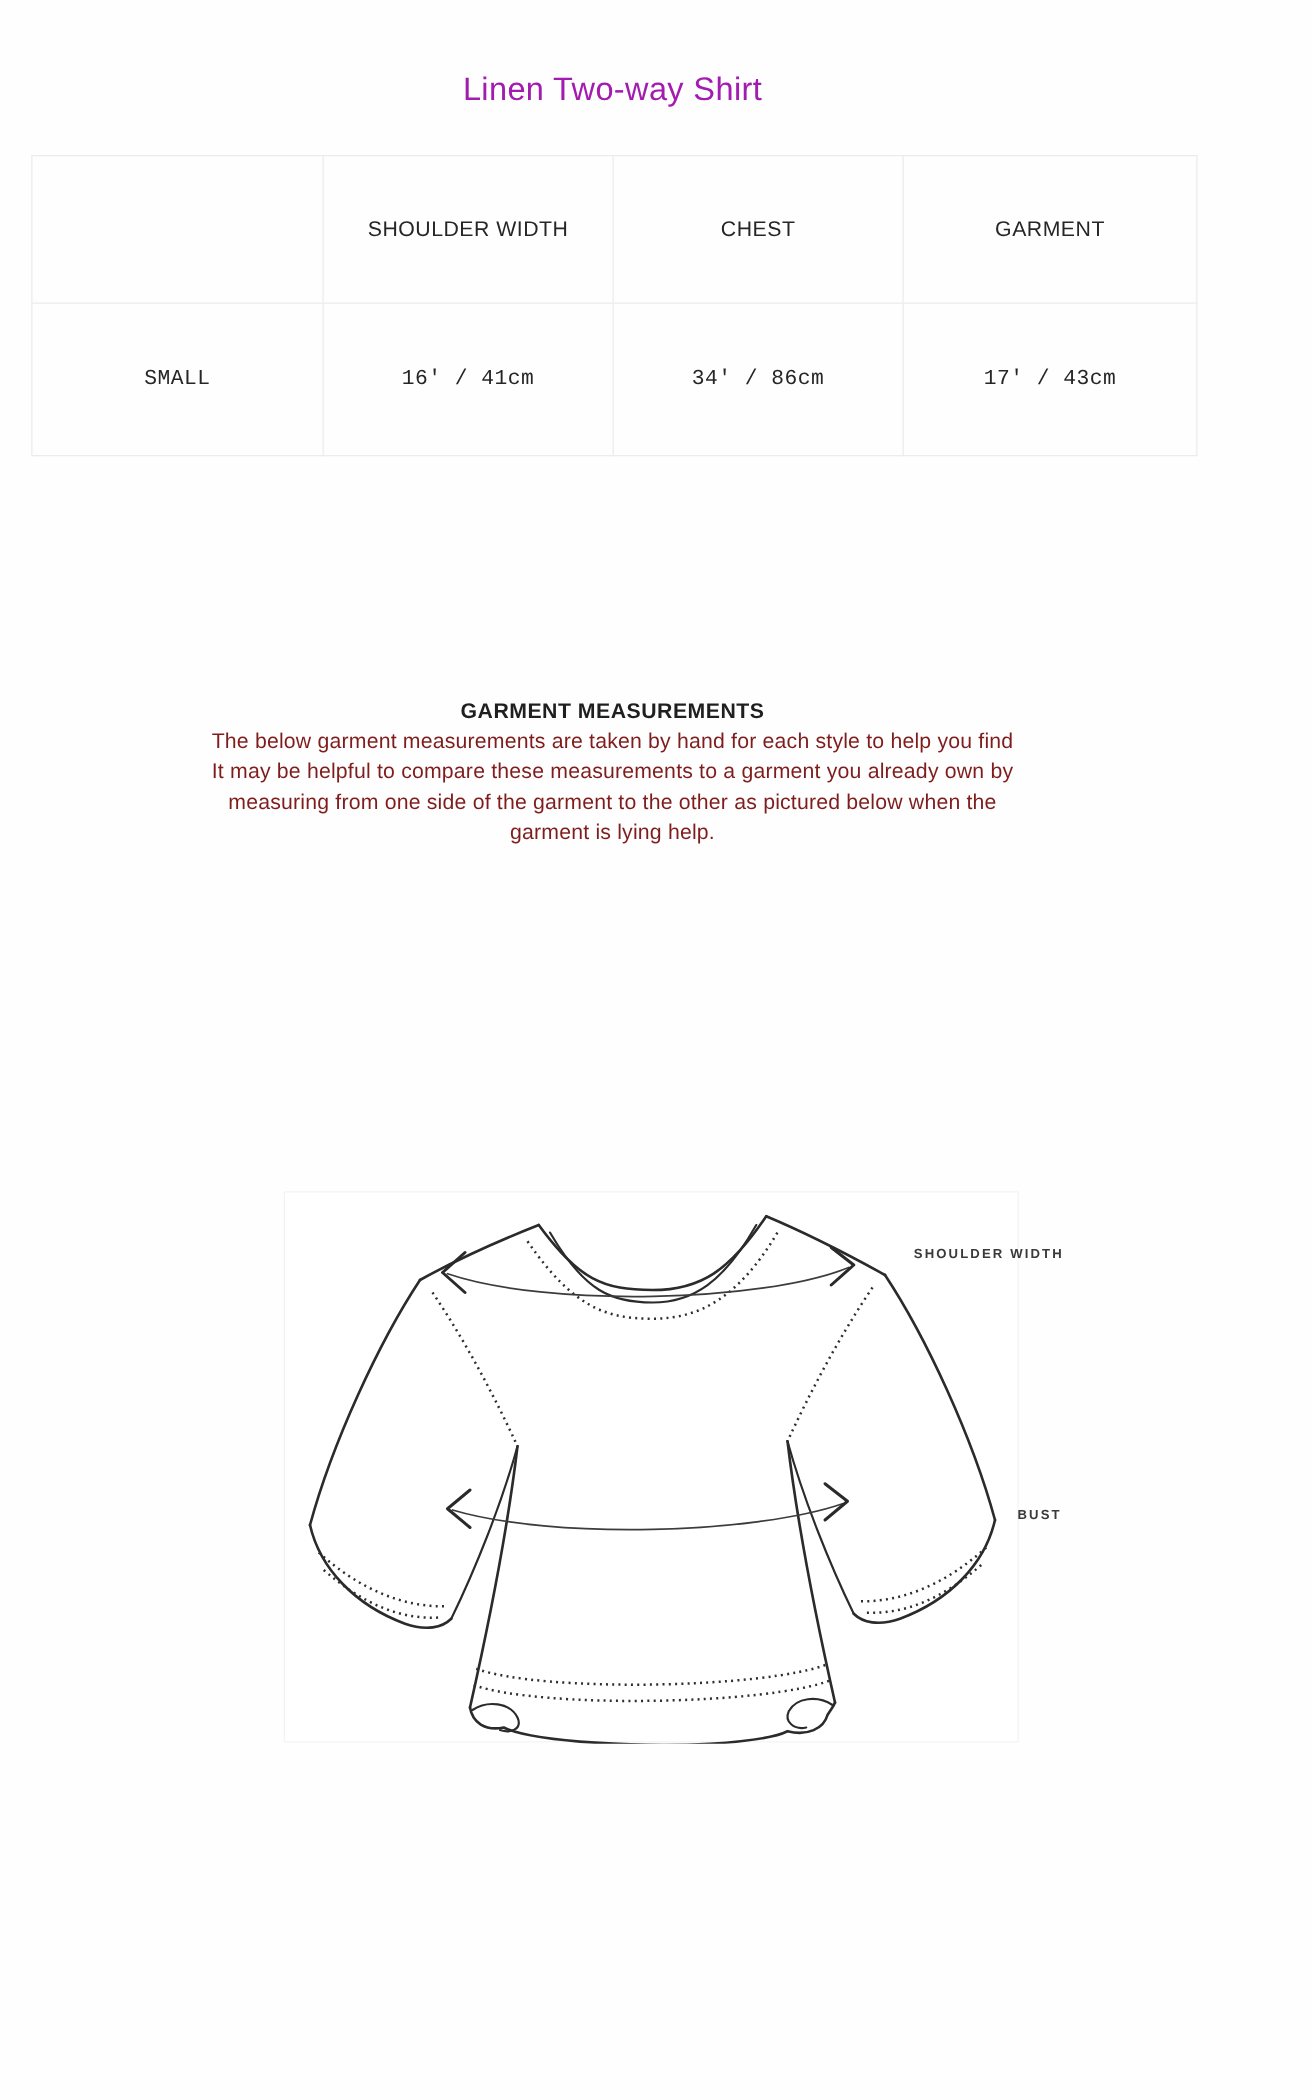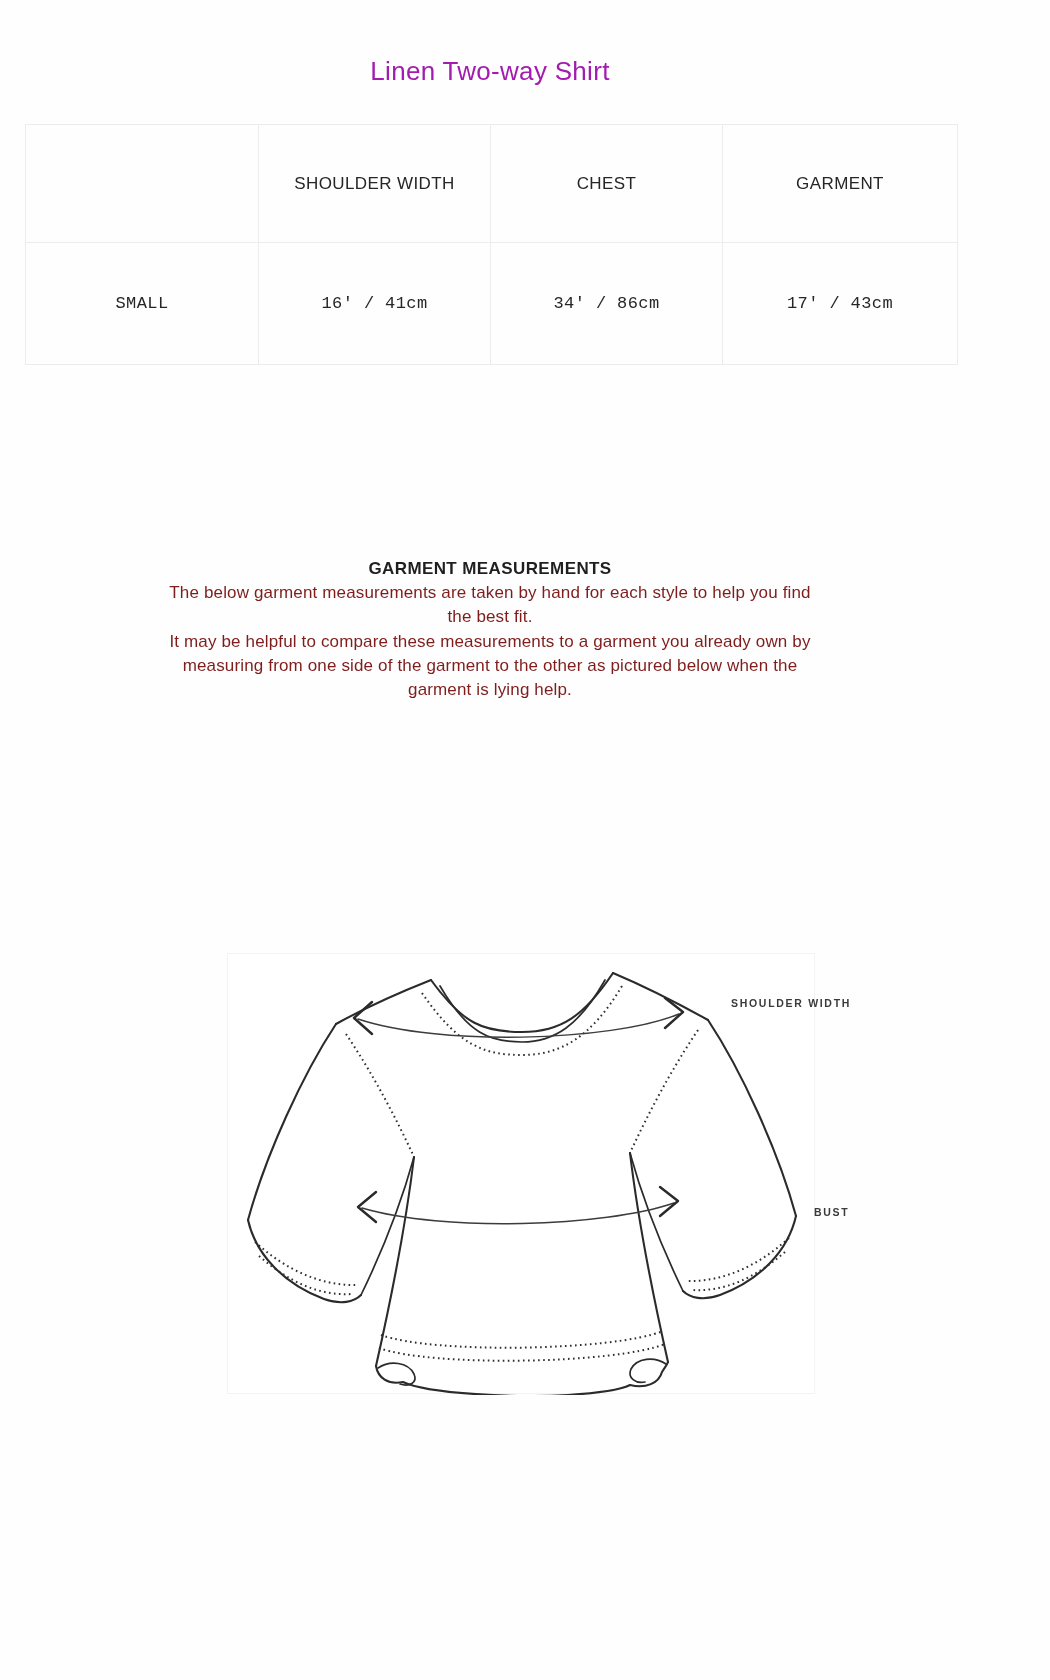--- a/index.html
+++ b/index.html
@@ -125,21 +125,20 @@
       <td>16' / 41cm</td>
       <td>34' / 86cm</td>
       <td>17' / 43cm</td>
     </tr>
   </tbody>
     </table>
 
   <div class="measurements">
     <div class="heading">GARMENT MEASUREMENTS</div>
     <div class="line">The below garment measurements are taken by hand for each style to help you find</div>
-    <div class="line">the best fit.</div>
     <div class="line">It may be helpful to compare these measurements to a garment you already own by</div>
     <div class="line">measuring from one side of the garment to the other as pictured below when the</div>
     <div class="line">garment is lying help.</div>
   </div>
 
   <div class="illustration">
     <svg width="588" height="441" viewBox="0 0 588 441">
 
       <path class="sketch" d="M 203,26 C 235,70 255,78 294,78 C 333,78 356,62 385,19"></path>
       <path class="sketch-thin" d="M 212,32 C 240,80 262,88 294,88 C 326,88 351,72 377,26"></path>

